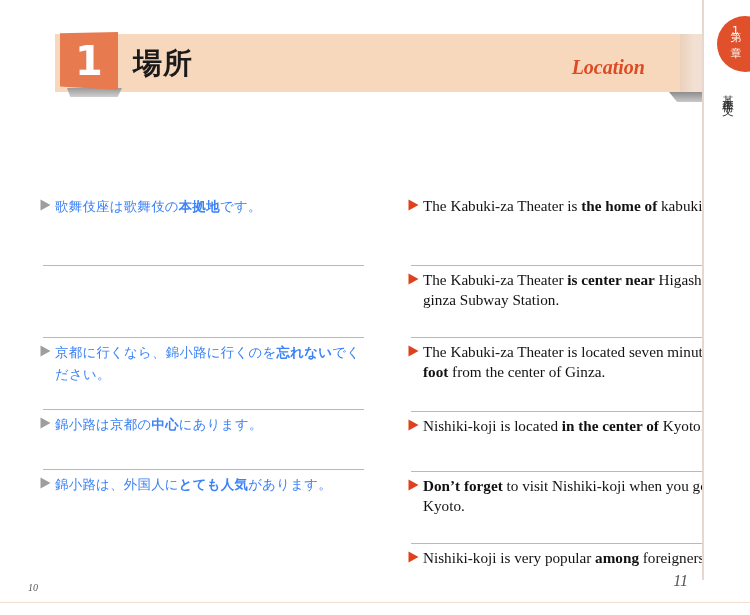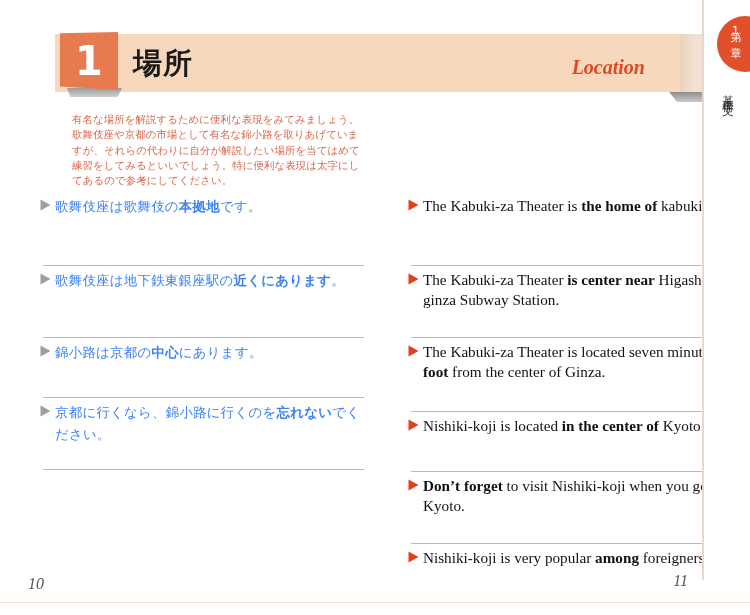--- a/index.html
+++ b/index.html
@@ -222,21 +222,21 @@
   }
   .en-text b { font-weight: bold; }
 
   
   #footer-left {
     position: absolute;
     left: 28px;
     bottom: 22px;
     font-family: "Liberation Serif", "DejaVu Serif", serif;
     font-style: italic;
-    font-size: 16px;
+    font-size: 10px;
     color: #555555;
   }
   #footer-right {
     position: absolute;
     right: 62px;
     bottom: 25px;
     font-family: "Liberation Serif", "DejaVu Serif", serif;
     font-style: italic;
     font-size: 16px;
     color: #555555;
@@ -258,66 +258,67 @@
   <div id="header">
     <div id="banner"></div>
     <div id="banner-fold"></div>
     <div id="banner-fold-shadow"></div>
     <div id="number-badge-shadow"></div>
     <div id="number-badge">1</div>
     <div id="header-title-ja">場所</div>
     <div id="header-title-en">Location</div>
   </div>
 
-  <div id="intro">有名な場所を解説するために便利な表現をみてみましょう。歌舞伎座や京都の市場として有名な錦小路を取りあげていますが、それらの代わりに自分が解説したい場所を当てはめて練習をしてみるといいでしょう。特に便利な表現は太字にしてあるので参考にしてください。</div>
 
   <div id="col-left">
       <div class="row" style="height: 74px;">
         <div class="item">
           <span class="bullet">
             <svg width="11" height="12" viewBox="0 0 11 12">
               <polygon points="0.5,0.5 10.5,6 0.5,11.5" fill="#9E9E9E"></polygon>
             </svg>
           </span>
           <span class="ja-text">歌舞伎座は歌舞伎の<b>本拠地</b>です。</span>
         </div>
         <span class="divider"></span>
       </div>
       <div class="row" style="height: 72px;">
+        <span class="divider"></span>
+      </div>
+      <div class="row" style="height: 72px;">
         <div class="item">
           <span class="bullet">
             <svg width="11" height="12" viewBox="0 0 11 12">
               <polygon points="0.5,0.5 10.5,6 0.5,11.5" fill="#9E9E9E"></polygon>
             </svg>
           </span>
-          <span class="ja-text">歌舞伎座は地下鉄東銀座駅の<b>近くにあります</b>。</span>
+          <span class="ja-text">京都に行くなら、錦小路に行くのを<b>忘れない</b>でください。</span>
         </div>
         <span class="divider"></span>
       </div>
       <div class="row" style="height: 50px;">
         <div class="item">
           <span class="bullet">
             <svg width="11" height="12" viewBox="0 0 11 12">
               <polygon points="0.5,0.5 10.5,6 0.5,11.5" fill="#9E9E9E"></polygon>
             </svg>
           </span>
           <span class="ja-text">錦小路は京都の<b>中心</b>にあります。</span>
         </div>
         <span class="divider"></span>
       </div>
-      <div class="row" style="height: 72px;">
+      <div class="row last" style="height: 60px;">
         <div class="item">
           <span class="bullet">
             <svg width="11" height="12" viewBox="0 0 11 12">
               <polygon points="0.5,0.5 10.5,6 0.5,11.5" fill="#9E9E9E"></polygon>
             </svg>
           </span>
-          <span class="ja-text">京都に行くなら、錦小路に行くのを<b>忘れない</b>でください。</span>
-        </div>
-        <span class="divider"></span>
+          <span class="ja-text">錦小路は、外国人に<b>とても人気</b>があります。</span>
+        </div>
       </div>
     </div>
 
   <div id="col-right">
       <div class="row" style="height: 74px;">
         <div class="item">
           <span class="bullet">
             <svg width="11" height="12" viewBox="0 0 11 12">
               <polygon points="0.5,0.5 10.5,6 0.5,11.5" fill="#E0401C"></polygon>
             </svg>

